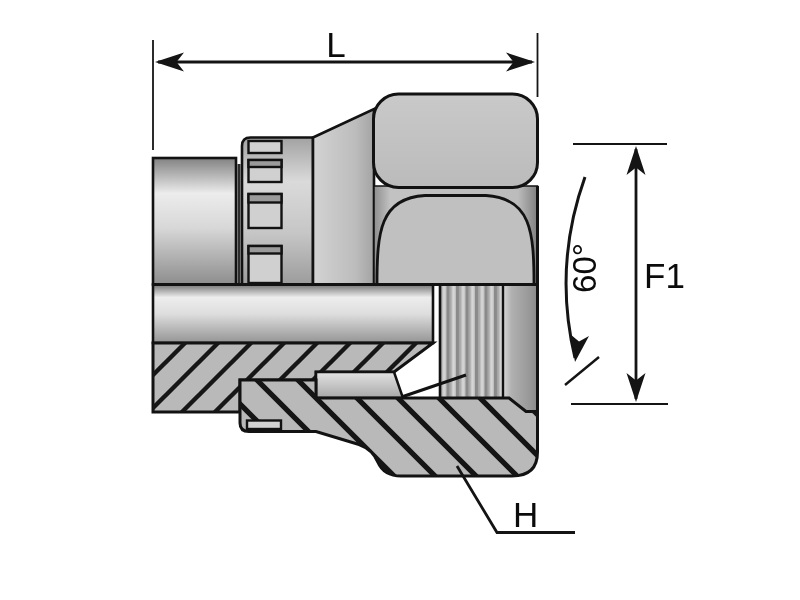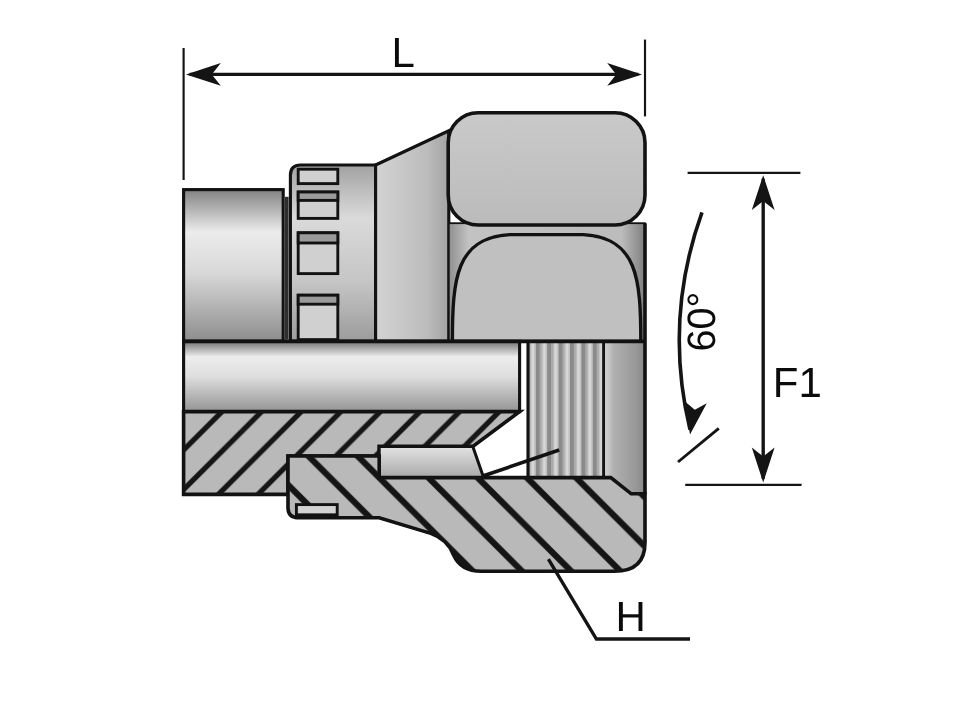--- a/index.html
+++ b/index.html
@@ -22,21 +22,21 @@
   }
   .dim-label {
     position: absolute;
     color: #0b0b0b;
     font-weight: 400;
     line-height: 1;
     white-space: nowrap;
     user-select: none;
   }
   .label-L   { left: 323px; top: 27px;  font-size: 35px; width: 26px; text-align: center; }
-  .label-F1  { left: 644px; top: 258px; font-size: 35px; margin-top: 44px; }
+  .label-F1  { left: 644px; top: 258px; font-size: 35px; }
   .label-H   { left: 513px; top: 497px; font-size: 35px; }
   .label-60-wrap {
     position: absolute;
     left: 538px;
     top: 246px;
     width: 92px;
     height: 44px;
     display: flex;
     align-items: center;
     justify-content: center;

